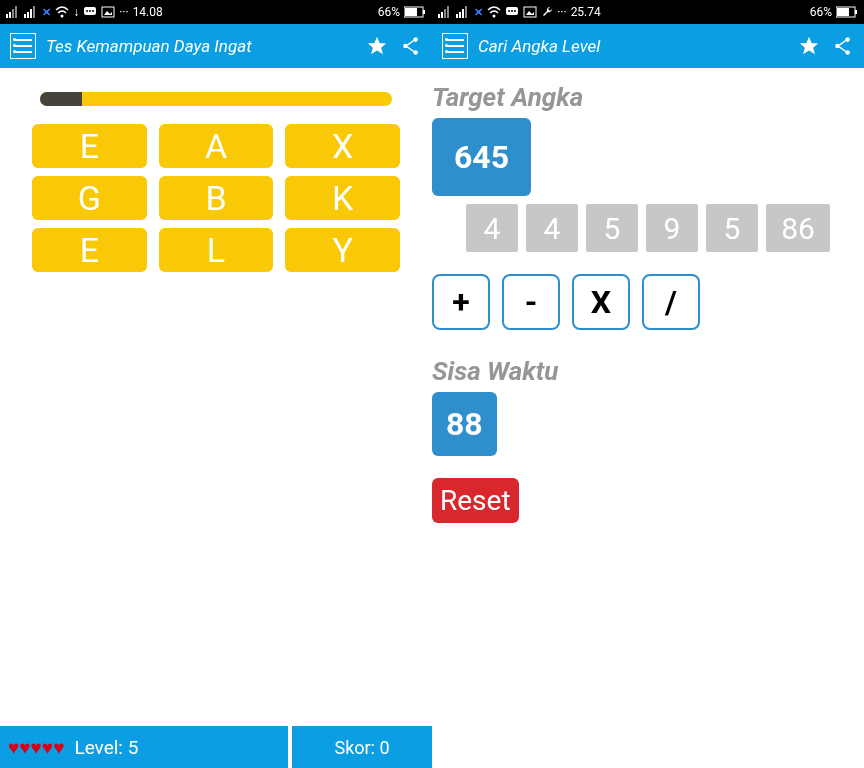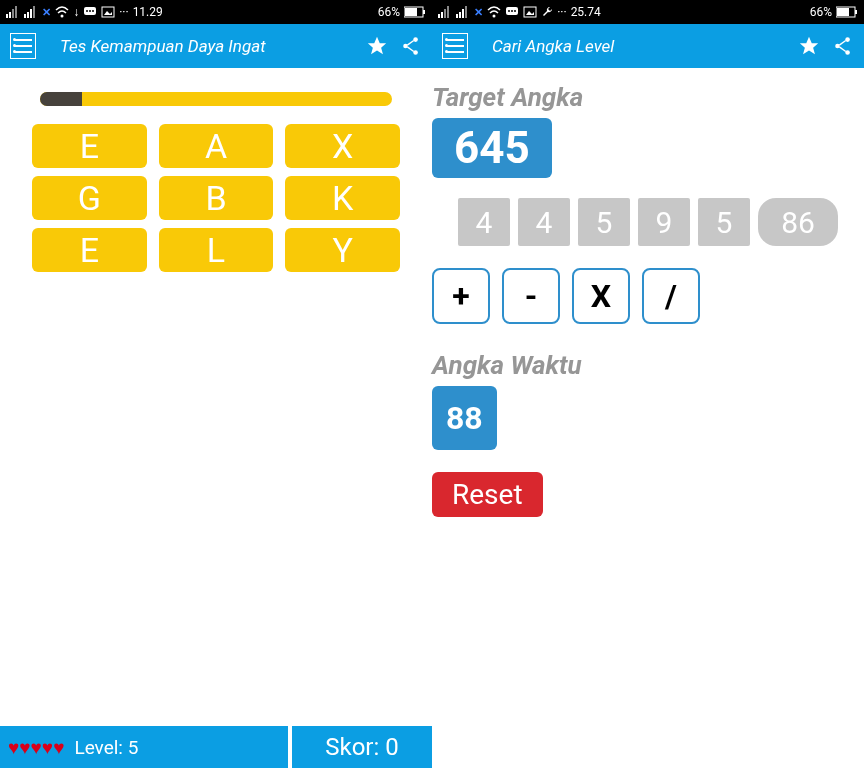--- a/index.html
+++ b/index.html
@@ -31,21 +31,21 @@
   }
   .status-left, .status-right { display: flex; align-items: center; gap: 4px; }
   .status-icon { display: inline-block; }
   .app-bar {
     height: 44px;
     background: #0b9ee3;
     color: #fff;
     display: flex;
     align-items: center;
     padding: 8px 10px;
-    gap: 24px;
+    gap: 10px;
   }
   .menu-btn {
     width: 26px;
     height: 26px;
     border: 1.5px solid #fff;
     display: flex;
     flex-direction: column;
     justify-content: center;
     gap: 4px;
     padding: 3px;
@@ -105,59 +105,59 @@
   }
   .hearts { display: flex; gap: 0px; margin-right: 8px; }
   .heart { color: #d90019; font-size: 19px; }
   .score-box {
     background: #0b9ee3;
     width: 140px;
     display: flex;
     align-items: center;
     justify-content: center;
     color: #fff;
-    font-size: 24px;
+    font-size: 18px;
   }
   .content-right { flex:1; display:flex; flex-direction:column; align-items:flex-start; padding-top: 14px; }
   .section-title {
     font-style: italic;
     font-weight: bold;
     color: #969696;
     font-size: 26px;
     margin-bottom: 6px;
   }
   .target-box {
     background: #2e8fcc;
     color: #fff;
     font-weight: bold;
-    font-size: 44px;
-    padding: 4px 22px;
+    font-size: 32px;
+    padding: 20px 22px;
     border-radius: 6px;
-    margin-bottom: 20px;
+    margin-bottom: 8px;
   }
   .num-row {
     display: flex;
     gap: 8px;
     margin-bottom: 22px;
     padding: 0 12px;
     width: 100%;
     justify-content: center;
   }
   .num-tile {
     background: #c7c7c7;
     color: #fff;
     font-size: 30px;
     width: 52px;
     height: 48px;
     display: flex;
     align-items: center;
     justify-content: center;
     border-radius: 2px;
   }
-  .num-tile.wide { width: 80px; border-radius: 18px; }
+  .num-tile.wide { width: 64px; }
   .op-row { display: flex; gap: 12px; margin-bottom: 26px; }
   .op-btn {
     width: 58px;
     height: 56px;
     border: 2px solid #2e8fcc;
     border-radius: 8px;
     background: #fff;
     display: flex;
     align-items: center;
     justify-content: center;
@@ -171,21 +171,21 @@
     font-weight: bold;
     font-size: 32px;
     padding: 13px 14px;
     border-radius: 6px;
     margin-bottom: 22px;
   }
   .reset-btn {
     background: #d9272e;
     color: #fff;
     font-size: 28px;
-    padding: 6px 20px;
+    padding: 6px 8px;
     border-radius: 6px;
   }
   svg { display: block; }
 </style>
 </head>
 <body>
 
 <div class="screen">
   <div class="status-bar">
     <div class="status-left">
@@ -222,21 +222,21 @@
             <circle cx="10" cy="5" r="1" fill="#000"></circle>
           </svg>
       </span>
       <span class="status-icon">
         <svg width="14" height="12" viewBox="0 0 14 12">
             <rect x="1" y="1" width="12" height="10" stroke="#fff" fill="none"></rect>
             <polygon points="3,9 6,5 9,8 11,6 11,9" fill="#fff"></polygon>
           </svg>
       </span>
       <span>···</span>
-      <span>11.29</span>
+      <span>14.08</span>
     </div>
     <div class="status-right">
       <span>66%</span>
       <span class="status-icon">
         <svg width="22" height="12" viewBox="0 0 22 12">
             <rect x="0" y="1" width="19" height="10" stroke="#fff" fill="none"></rect>
             <rect x="1" y="2" width="12" height="8" fill="#fff"></rect>
             <rect x="19" y="4" width="2" height="4" fill="#fff"></rect>
           </svg>
       </span>
@@ -403,17 +403,17 @@
       <div class="num-tile wide">86</div>
     </div>
 
     <div class="op-row">
       <div class="op-btn">+</div>
       <div class="op-btn">-</div>
       <div class="op-btn">X</div>
       <div class="op-btn">/</div>
     </div>
 
-    <div class="section-title">Angka Waktu</div>
+    <div class="section-title">Sisa Waktu</div>
     <div class="time-box">88</div>
     <div class="reset-btn">Reset</div>
   </div>
 </div>
 
 </body></html>

